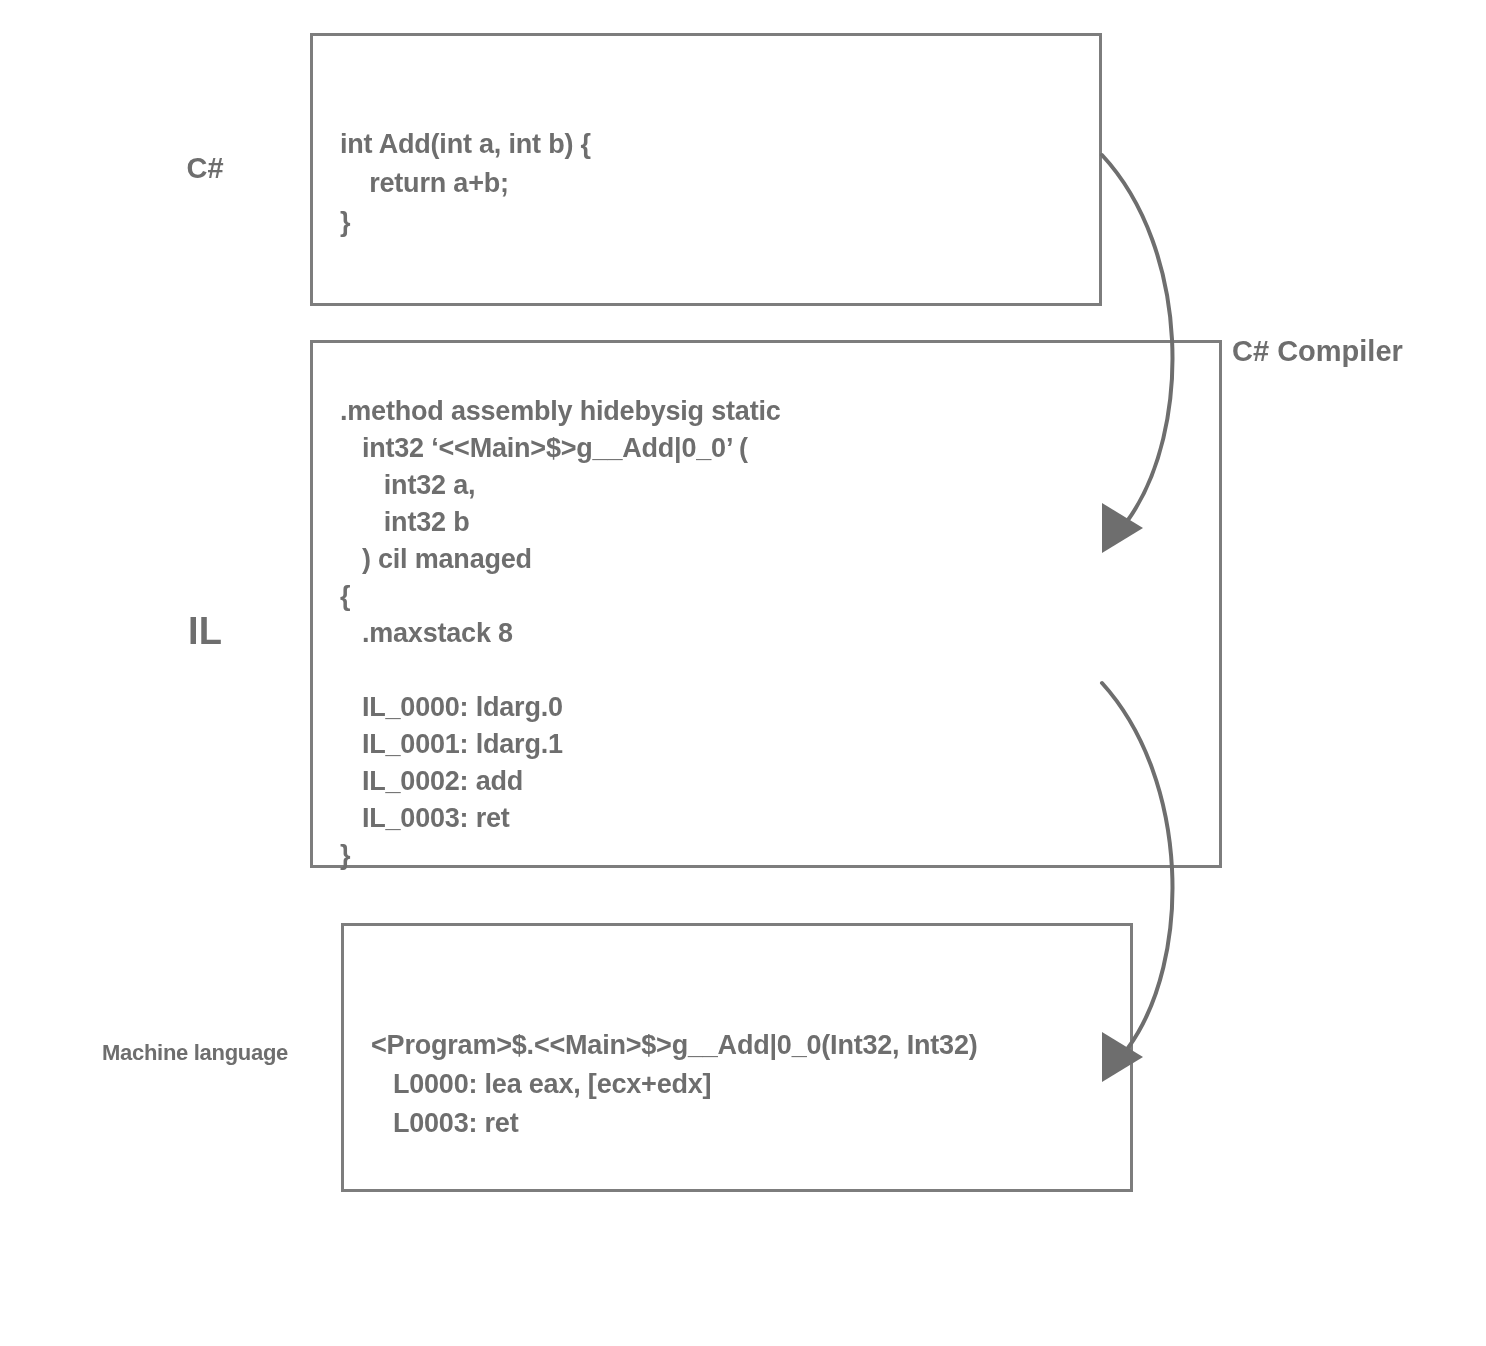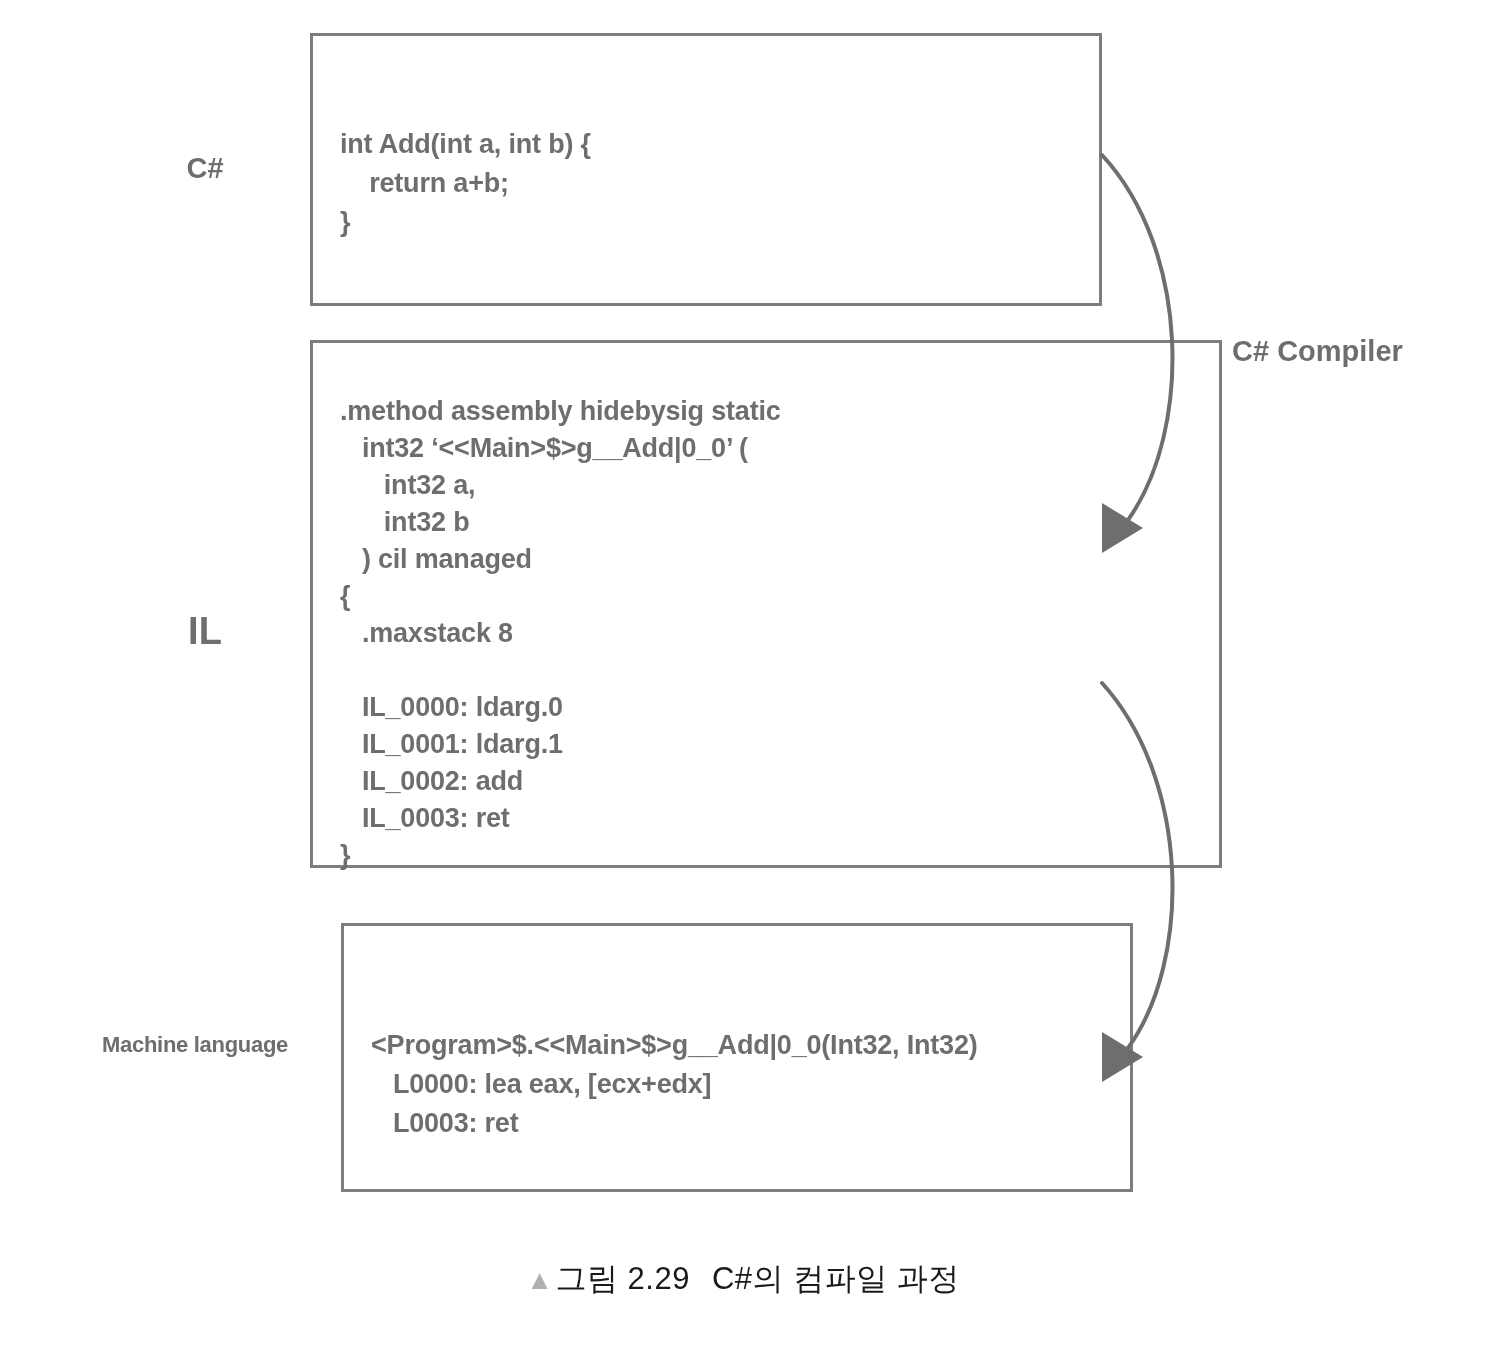--- a/index.html
+++ b/index.html
@@ -60,21 +60,21 @@
   .stage-label {
     position: absolute;
     color: #6e6e6e;
     font-weight: bold;
     text-align: center;
     font-family: "Liberation Sans", sans-serif;
   }
   #label-csharp { left: 110px; top: 152px; width: 190px; font-size: 29px; }
   #label-il     { left: 110px; top: 563px; width: 190px; font-size: 38px; margin-top: 47px; }
   #label-asm    { left: 80px;  top: 1031px; width: 230px; }
-  #label-asm .line-main { display: block; font-size: 22px; line-height: 28px; letter-spacing: -0.3px;}
+  #label-asm .line-main { display: block; font-size: 22px; line-height: 28px; letter-spacing: -0.3px; margin-top: 8px;}
   #label-asm .line-sub  { display: block; font-size: 30px; line-height: 38px; }
 
   
   .process-label {
     position: absolute;
     color: #6e6e6e;
     font-weight: bold;
     font-size: 29px;
     line-height: 39px;
     font-family: "Liberation Sans", sans-serif;
@@ -157,17 +157,14 @@
     </g>
 
     <g>
       <path d="M 1102 683 C 1190 780, 1192 960, 1128 1048" fill="none" stroke="#6e6e6e" stroke-width="4" stroke-linecap="round"></path>
       <polygon points="1102,1032 1143,1057 1102,1082" fill="#6e6e6e"></polygon>
     </g>
   </svg>
 
   <div class="process-label" id="label-compiler">C# Compiler</div>
 
-  <div id="caption">
-    <span class="tri">▲</span><span class="cap-num">그림 2.29</span><span class="cap-gap"></span><span>C#의 컴파일 과정</span>
-  </div>
 
 </div>
 
 </body></html>

